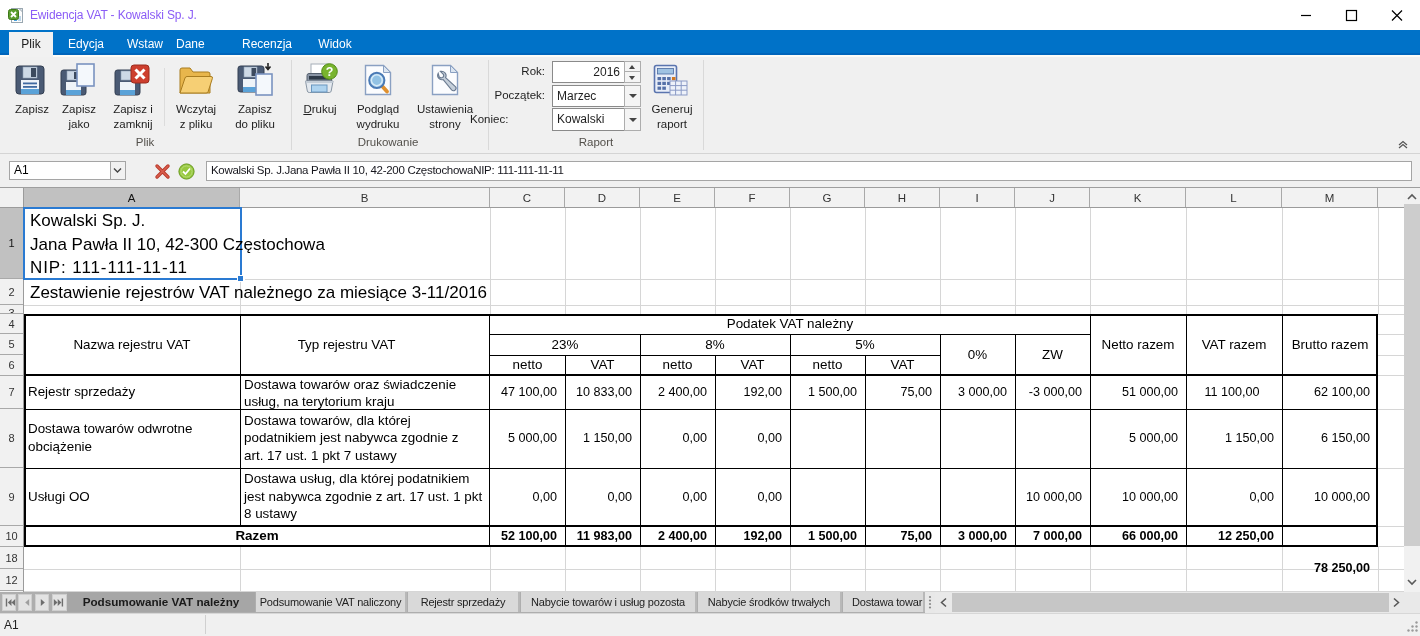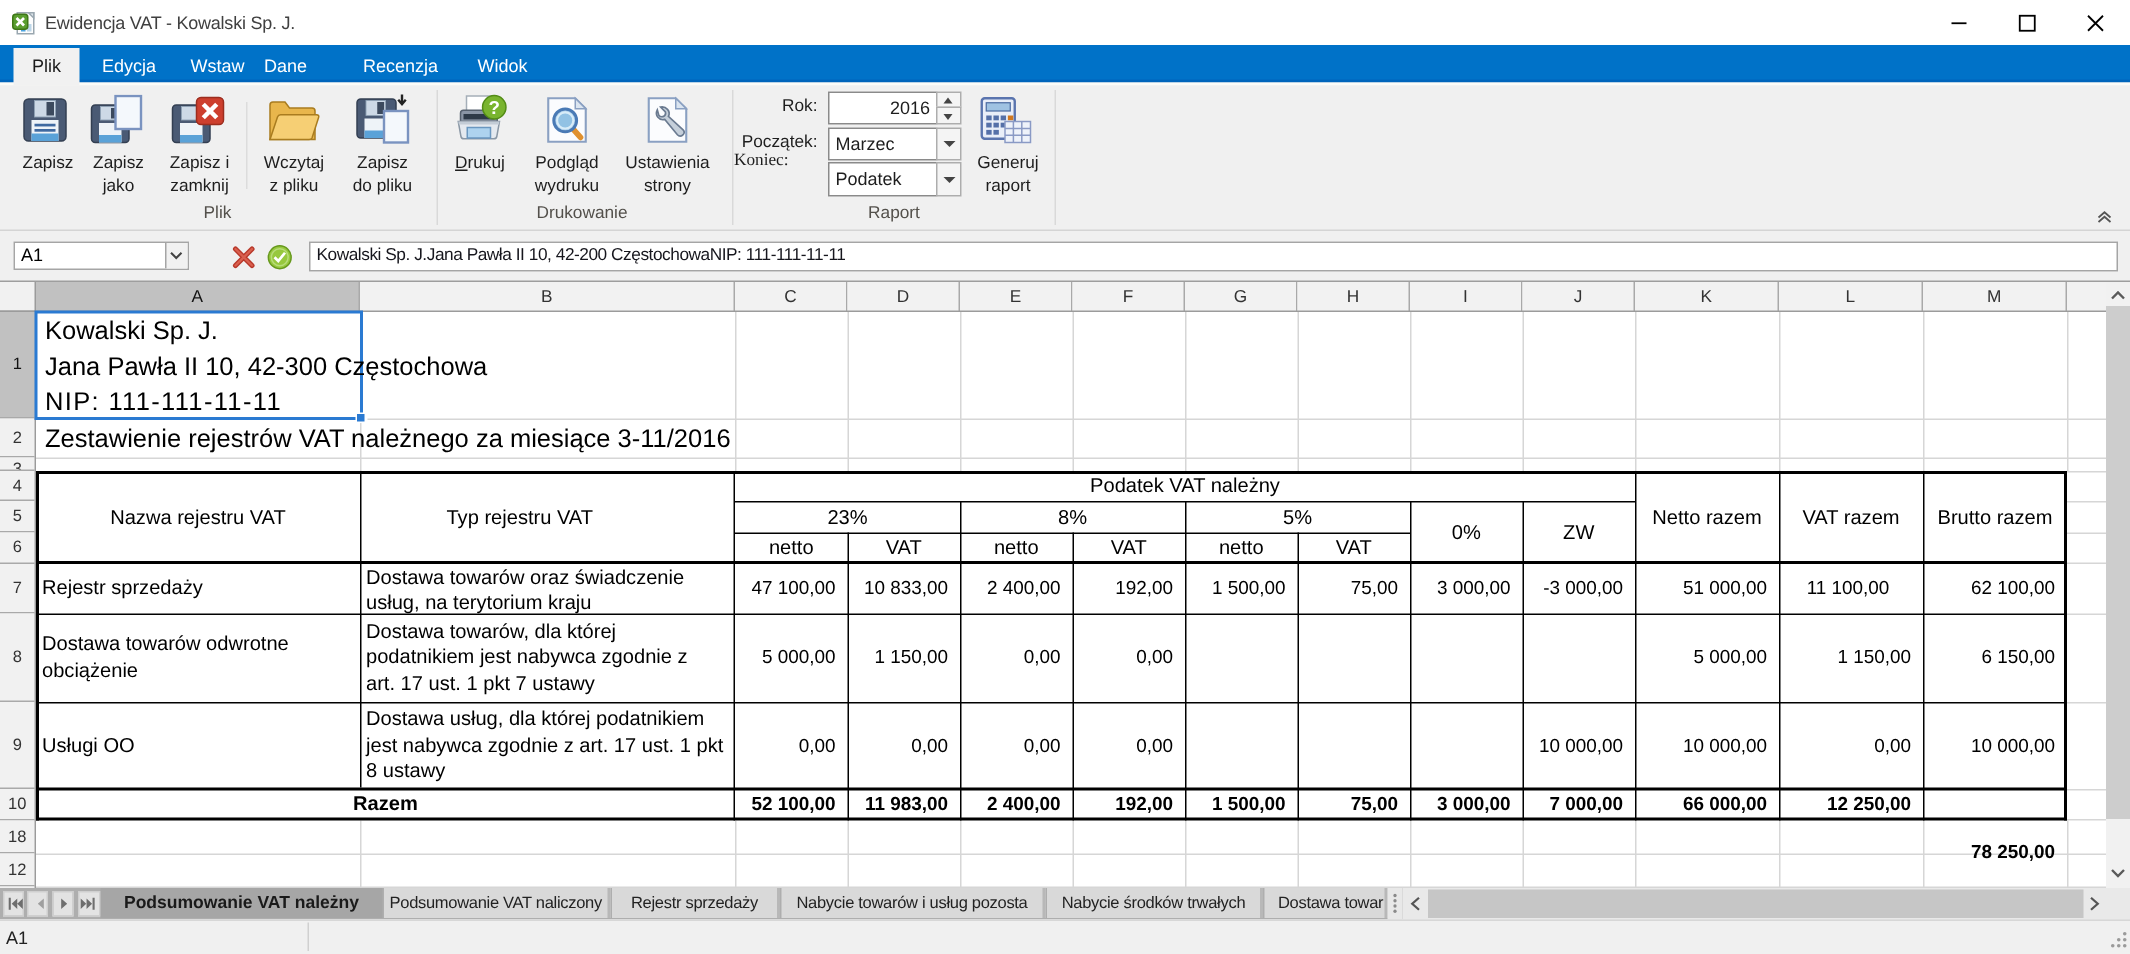--- a/index.html
+++ b/index.html
@@ -21,21 +21,21 @@
 <body>
 <div class="a" style="left:0;top:0;width:1420px;height:30px;background:#fff;"></div>
 <svg class="a" style="left:8px;top:7px;" width="17" height="17" viewBox="0 0 17 17">
  <rect x="3.5" y="1.5" width="11" height="14" fill="#fdfdfd" stroke="#9aa7b0"></rect>
  <path d="M14.5 1.5 L14.5 5 L11 1.5 Z" fill="#dce4ea" stroke="#9aa7b0"></path>
  <rect x="6" y="7" width="3" height="7" fill="#4aa3e0"></rect>
  <rect x="10" y="9" width="3" height="5" fill="#bcd6e8"></rect>
  <rect x="0.5" y="2.5" width="10" height="10" rx="2" fill="#5a9e2f" stroke="#3e7717"></rect>
  <path d="M3 5 L8 10 M8 5 L3 10" stroke="#fff" stroke-width="1.8"></path>
 </svg>
-<div class="a" style="left:30px;top:8px;font-size:12px;color:#404040;letter-spacing:-0.15px;">Ewidencja VAT - Kowalski Sp. J.</div>
+<div class="a" style="left:30px;top:8px;font-size:12px;color:#8b5cf6;letter-spacing:-0.15px;">Ewidencja VAT - Kowalski Sp. J.</div>
 <svg class="a" style="left:1282px;top:0;" width="138" height="30" viewBox="0 0 138 30">
  <path d="M19 15.5 H 29" stroke="#000" stroke-width="1.2"></path>
  <rect x="64.5" y="10.5" width="10" height="10" fill="none" stroke="#000" stroke-width="1.2"></rect>
  <path d="M110 10.5 L120 20.5 M120 10.5 L110 20.5" stroke="#000" stroke-width="1.2"></path>
 </svg>
 <div class="a" style="left:0;top:30px;width:1420px;height:24px;background:#0072c8;"></div>
 <div class="a" style="left:0;top:53px;width:1420px;height:2px;background:#0065bb;"></div>
 <div class="a" style="left:0;top:55px;width:1420px;height:2px;background:#fcfcf8;"></div>
 <div class="a" style="left:9px;top:32px;width:44px;height:25px;background:#f1f1f1;font-size:12px;color:#1a1a1a;text-align:center;line-height:25px;">Plik</div>
 <div class="a" style="left:60px;top:32px;width:52px;font-size:12px;color:#fff;text-align:center;line-height:25px;">Edycja</div>
@@ -122,27 +122,27 @@
 </svg>
 <div class="rl" style="left:292px;top:102px;width:56px;"><span style="text-decoration:underline;">D</span>rukuj</div>
 <div class="rl" style="left:350px;top:102px;width:56px;">Podgląd</div>
 <div class="rl" style="left:350px;top:117px;width:56px;">wydruku</div>
 <div class="rl" style="left:412px;top:102px;width:66px;">Ustawienia</div>
 <div class="rl" style="left:412px;top:117px;width:66px;">strony</div>
 <div class="gt" style="left:353px;top:135px;width:70px;">Drukowanie</div>
 
 <div class="rl" style="left:470px;top:64px;width:75px;text-align:right;">Rok:</div>
 <div class="rl" style="left:470px;top:88px;width:75px;text-align:right;">Początek:</div>
-<div class="rl" style="left:470px;top:100px;width:75px;text-align:center;font-family:Liberation Serif, serif;">Koniec:</div>
+<div class="rl" style="left:470px;top:112px;width:75px;text-align:left;">Koniec:</div>
 <div class="a" style="left:552px;top:61px;width:73px;height:22px;background:#fff;border:1px solid #8a8a8a;box-sizing:border-box;"></div>
 <div class="a" style="left:552px;top:85px;width:73px;height:22px;background:#fff;border:1px solid #8a8a8a;box-sizing:border-box;"></div>
 <div class="a" style="left:552px;top:108px;width:73px;height:23px;background:#fff;border:1px solid #8a8a8a;box-sizing:border-box;"></div>
 <div class="rl" style="left:540px;top:65px;width:80px;text-align:right;font-size:12px;">2016</div>
 <div class="rl" style="left:557px;top:89px;width:80px;text-align:left;font-size:12px;">Marzec</div>
-<div class="rl" style="left:557px;top:112px;width:80px;text-align:left;font-size:12px;">Podatek</div>
+<div class="rl" style="left:557px;top:112px;width:80px;text-align:left;font-size:12px;">Kowalski</div>
 <div class="a" style="left:624px;top:61px;width:17px;height:11px;background:#f4f4f4;border:1px solid #adadad;box-sizing:border-box;"></div>
 <div class="a" style="left:624px;top:71px;width:17px;height:12px;background:#f4f4f4;border:1px solid #adadad;box-sizing:border-box;"></div>
 <div class="a" style="left:629px;top:65px;width:0;height:0;border-left:3.5px solid transparent;border-right:3.5px solid transparent;border-bottom:4px solid #444;"></div>
 <div class="a" style="left:629px;top:76px;width:0;height:0;border-left:3.5px solid transparent;border-right:3.5px solid transparent;border-top:4px solid #444;"></div>
 <div class="a" style="left:624px;top:85px;width:17px;height:22px;background:#f4f4f4;border:1px solid #adadad;box-sizing:border-box;"></div>
 <div class="a" style="left:629px;top:94px;width:0;height:0;border-left:4px solid transparent;border-right:4px solid transparent;border-top:4.5px solid #444;"></div>
 <div class="a" style="left:624px;top:108px;width:17px;height:23px;background:#f4f4f4;border:1px solid #adadad;box-sizing:border-box;"></div>
 <div class="a" style="left:629px;top:118px;width:0;height:0;border-left:4px solid transparent;border-right:4px solid transparent;border-top:4.5px solid #444;"></div>
 <svg class="a" style="left:653px;top:64px;" width="36" height="33" viewBox="0 0 36 33">
  <rect x="1.5" y="1.5" width="22" height="27" rx="2" fill="#e9eef8" stroke="#5a74ae" stroke-width="1.6"></rect>

